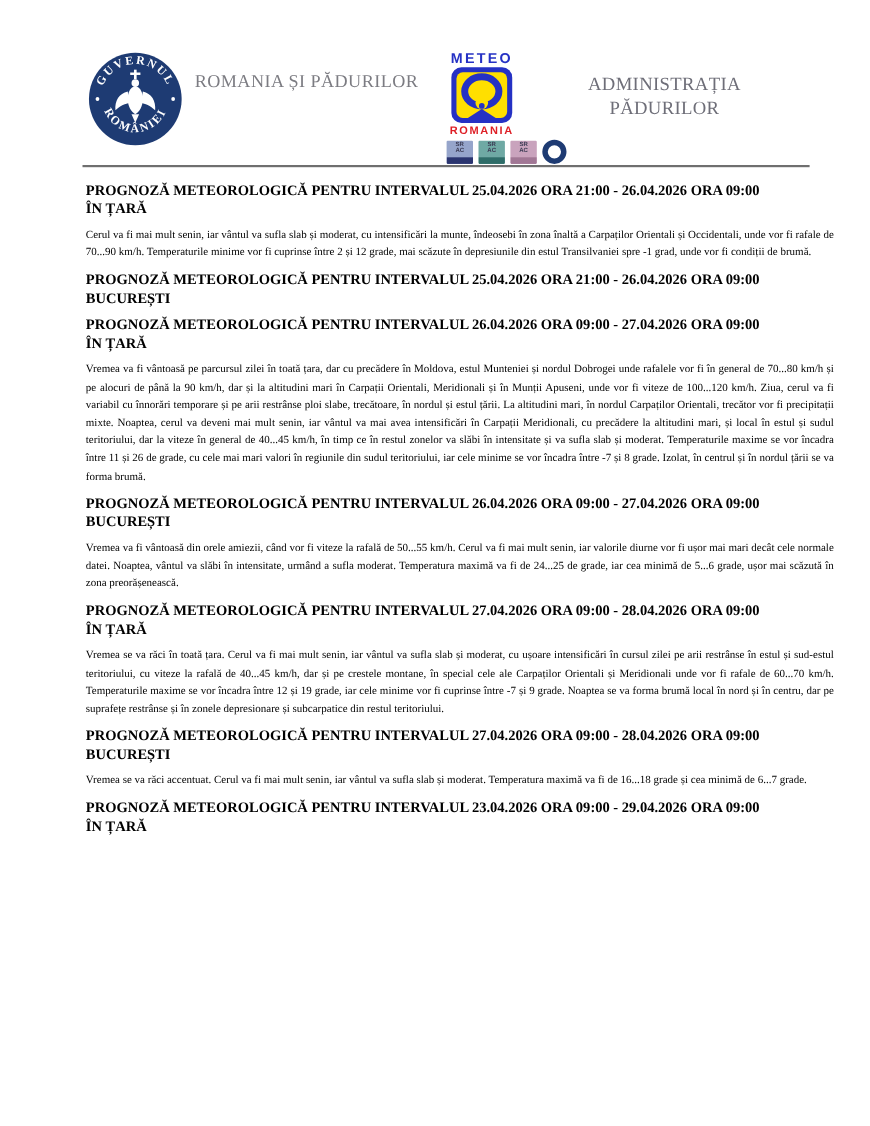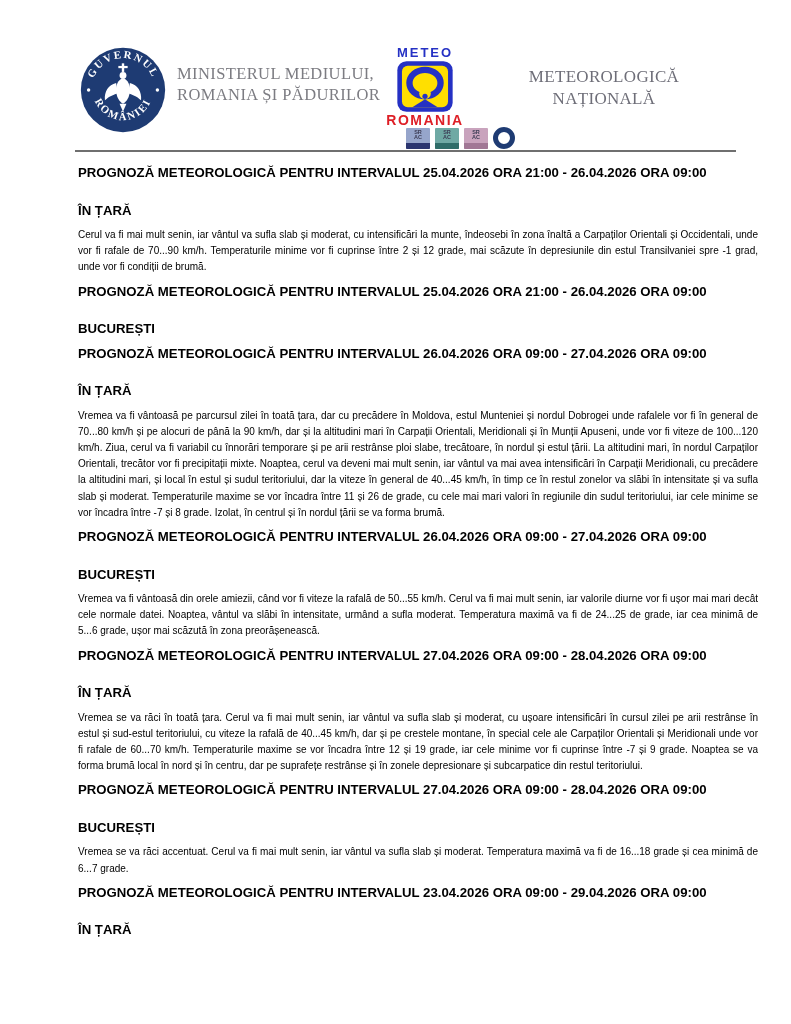--- a/index.html
+++ b/index.html
@@ -8,50 +8,50 @@
     font-family:"Liberation Sans","DejaVu Sans",sans-serif;color:#000;
   }
   
   .header{position:relative;height:152px;}
   .gov-seal{position:absolute;left:80px;top:47px;width:86px;height:86px;}
   .ministry-name{
     position:absolute;left:177px;top:64px;
     font-family:"Liberation Serif","DejaVu Serif",serif;
     font-size:16.5px;line-height:20.5px;color:#7c7c82;letter-spacing:.4px;
   }
-  .meteo-block{position:absolute;left:380px;top:46px;width:90px;text-align:center;}
+  .meteo-block{position:absolute;left:393px;top:46px;width:90px;text-align:center;}
   .meteo-word{color:#2531c4;font-weight:bold;font-size:13px;line-height:14px;letter-spacing:2px;}
   .meteo-symbol{width:58px;height:53px;display:block;margin:0 auto;}
-  .romania-word{color:#de1f26;font-weight:bold;font-size:14px;line-height:14px;letter-spacing:1.5px;}
+  .romania-word{color:#de1f26;font-weight:bold;font-size:10px;line-height:14px;letter-spacing:1.5px;}
   .badge-row{position:absolute;left:406px;top:127px;display:flex;gap:5px;align-items:center;}
   .badge-square{
     width:24px;height:21px;position:relative;overflow:hidden;border-radius:1px;
     display:flex;flex-direction:column;justify-content:flex-start;
   }
   .badge-label{
     width:14px;margin:2px auto 0;font-weight:bold;color:#3c3c55;
     font-size:5.5px;line-height:5.5px;text-align:center;white-space:normal;
   }
   .badge-band{position:absolute;left:0;right:0;bottom:0;height:6px;}
   .badge-ring{
     width:12px;height:12px;border-radius:50%;border:5px solid #1e3b73;background:#fff;
   }
   .agency-name{
     position:absolute;left:486px;top:66px;width:236px;text-align:center;
     font-family:"Liberation Serif","DejaVu Serif",serif;
     font-size:17px;line-height:21.5px;color:#6e6e78;letter-spacing:.3px;
   }
   .rule{position:absolute;left:75px;top:150px;width:661px;height:2px;background:#6f6f6f;}
   
-  .content{padding:5px 33px 0 78px;}
+  .content{padding:5px 33px 0 78px;font-family:Liberation Serif, serif;}
   .forecast-section h2{
     font-size:13.2px;line-height:16.5px;font-weight:bold;margin:8px 0 0;
   }
   .forecast-section h3{
-    font-size:13.2px;line-height:16.5px;font-weight:bold;margin:21px 0 0;
+    font-size:13.2px;line-height:16.5px;font-weight:bold;margin:0 0 0;
   }
   .forecast-section p{
     font-size:10px;line-height:16.2px;margin:8px 0 0;text-align:justify;
   }
 </style>
 </head>
 <body>
 
 <header class="header">
 
@@ -74,21 +74,20 @@
       <rect x="44.6" y="22" width="10.8" height="2.6"></rect>
       <circle cx="50" cy="33" r="4"></circle>
       <path d="M50,36 C44,38 42,44 42,50 C42,58 46,64 50,66 C54,64 58,58 58,50 C58,44 56,38 50,36 Z"></path>
       <path d="M42,42 C33,44 28,52 29,62 C34,57 40,55 44,54 Z"></path>
       <path d="M58,42 C67,44 72,52 71,62 C66,57 60,55 56,54 Z"></path>
       <path d="M46,66 L54,66 L50,75 Z"></path>
     </g>
   </svg>
 
   <div class="ministry-name">
-    <div>MINISTERUL MEDIULUI,</div>
     <div>ROMANIA ȘI PĂDURILOR</div>
   </div>
 
   <div class="meteo-block">
     <div class="meteo-word">METEO</div>
     <svg class="meteo-symbol" viewBox="0 0 100 92" aria-hidden="true">
       <rect x="2" y="2" width="96" height="88" rx="16" fill="#2531c4"></rect>
       <rect x="10" y="10" width="80" height="72" rx="10" fill="#ffdf00"></rect>
       <ellipse cx="50" cy="40" rx="27" ry="23" fill="none" stroke-width="11" stroke="#2531c4"></ellipse>
       <circle cx="50" cy="58" r="10" fill="#ffdf00"></circle>
@@ -114,21 +113,21 @@
     <div class="badge-band" style="background: rgb(161, 119, 149);"></div>
   </div>
 
   <div class="badge-ring" style="border-color: rgb(30, 59, 115);">
     
     
   </div>
 </div>
 
   <div class="agency-name">
-    <div>METEOROLOGICĂ NAȚIONALĂ</div>
+    <div>ADMINISTRAȚIA PĂDURILOR</div>
   </div>
 
   <div class="rule"></div>
 </header>
 
 <main class="content">
   <div>
   <section class="forecast-section">
     <h2>PROGNOZĂ METEOROLOGICĂ PENTRU INTERVALUL 25.04.2026 ORA 21:00 - 26.04.2026 ORA 09:00</h2>
     <h3>ÎN ȚARĂ</h3>

